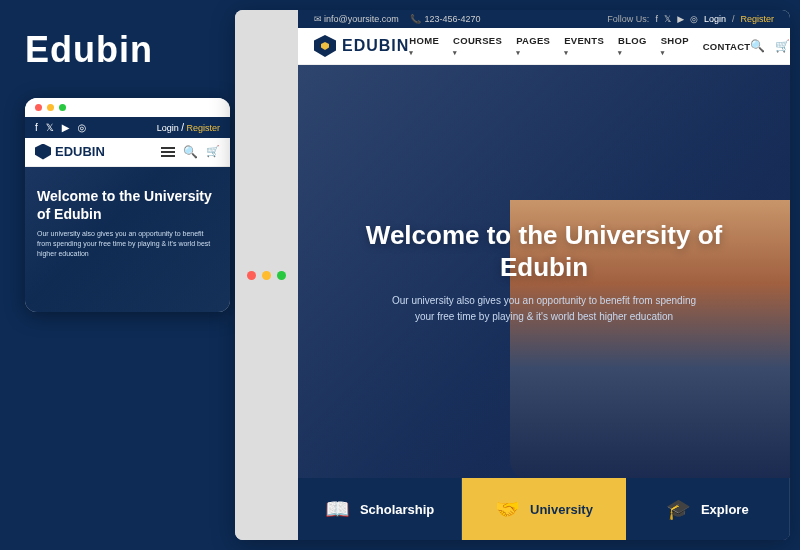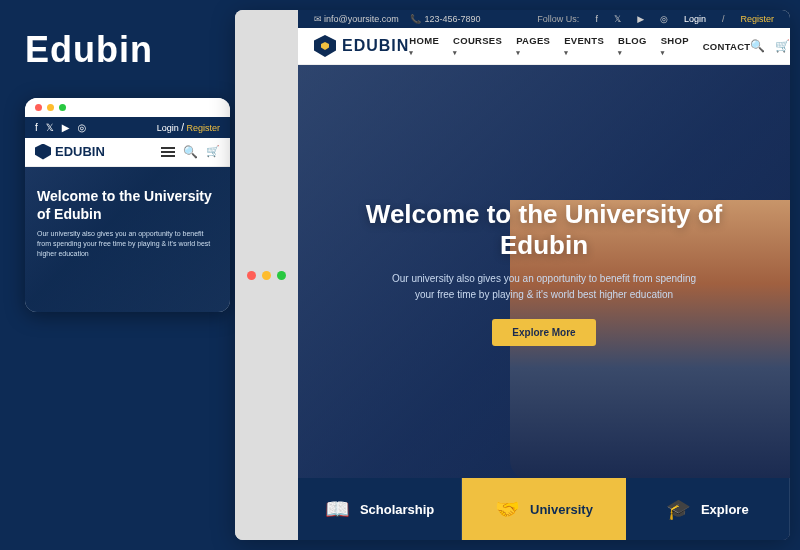--- a/index.html
+++ b/index.html
@@ -194,21 +194,21 @@
       color: #ccc;
     }
     .site-topbar-left {
       display: flex;
       gap: 12px;
       align-items: center;
     }
     .site-topbar-right {
       display: flex;
       align-items: center;
-      gap: 16px;
+      gap: 6px;
       font-size: 9px;
       color: #aaa;
     }
     .site-topbar-right .follow { color: #aaa; }
     .site-topbar-right .social-icon {
       color: #ccc;
       font-size: 9px;
     }
     .site-topbar-right .login-link { color: #fff; }
     .site-topbar-right .reg-link { color: #f0c040; }
@@ -425,21 +425,21 @@
   <div class="website">
 
     <div class="site-topbar">
       <div class="site-topbar-left">
         <span>
           <span class="envelope-icon"></span>
           <span>info@yoursite.com</span>
         </span>
         <span>
           <span>📞</span>
-          <span>123-456-7890</span>
+          <span>123-456-4270</span>
         </span>
       </div>
       <div class="site-topbar-right">
         <span class="follow">Follow Us:</span>
         <span class="social-icon">f</span>
         <span class="social-icon">𝕏</span>
         <span class="social-icon">▶</span>
         <span class="social-icon">◎</span>
         <span class="login-link">Login</span>
         <span>/</span>
@@ -466,21 +466,20 @@
         <span>🛒</span>
       </div>
     </div>
 
     <div class="hero">
       <div class="hero-person">
         <div class="hero-person-img"></div>
       </div>
       <h1>Welcome to the University of Edubin</h1>
       <p>Our university also gives you an opportunity to benefit from spending your free time by playing &amp; it's world best higher education</p>
-      <button class="hero-btn">Explore More</button>
 
       <div class="feature-bar">
         <div class="feature-item">
           <span class="feature-icon">📖</span>
           <span>Scholarship</span>
         </div>
         <div class="feature-item active">
           <span class="feature-icon">🤝</span>
           <span>University</span>
         </div>

